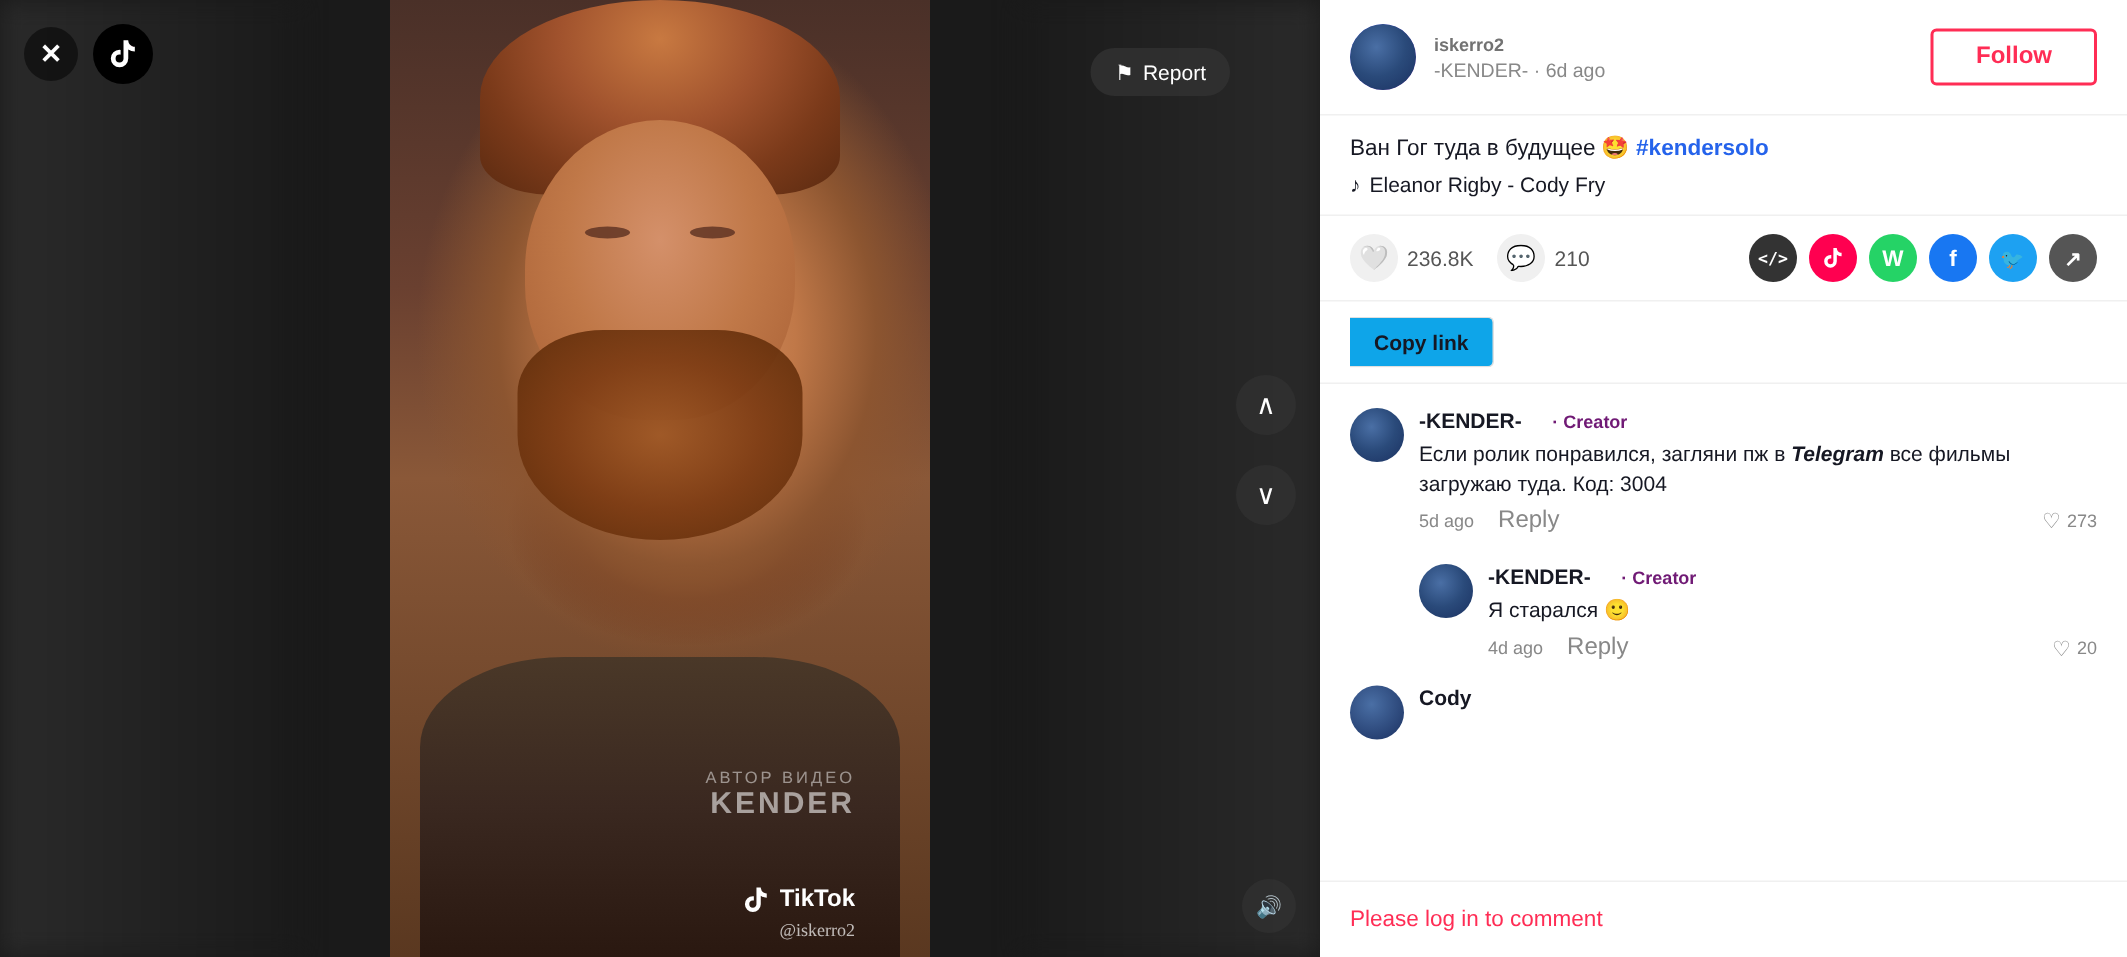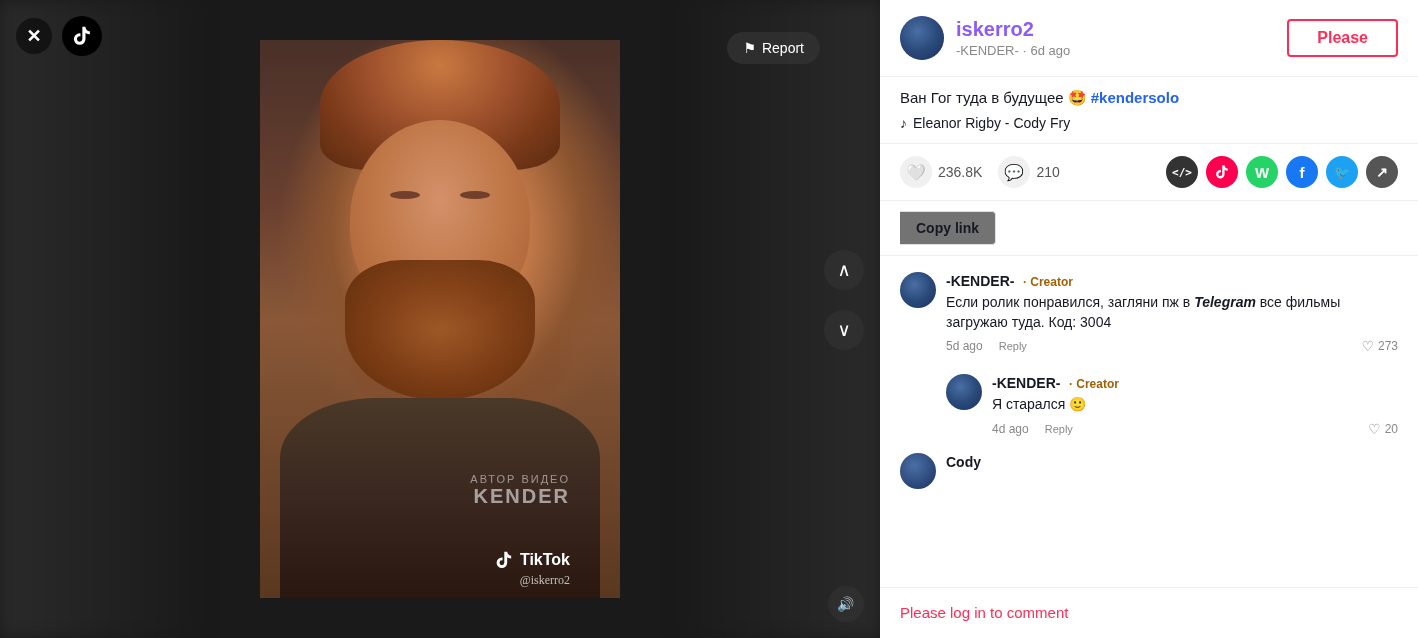--- a/index.html
+++ b/index.html
@@ -35,21 +35,21 @@
       position: absolute;
       right: 0; top: 0;
       width: 200px; height: 100%;
       background: linear-gradient(to left, #2a2a2a, #1a1a1a);
       filter: blur(8px);
     }
 
     .video-main {
       position: relative;
       width: 360px;
-      height: 558px;
+      height: 638px;
       background: linear-gradient(160deg, #c8a882 0%, #b8895a 30%, #8c6040 60%, #5a3a2a 100%);
       overflow: hidden;
       z-index: 1;
     }
 
     
     .video-person {
       position: absolute;
       top: 0; left: 0; right: 0; bottom: 0;
       background:
@@ -250,22 +250,22 @@
 
     .avatar-inner {
       width: 44px;
       height: 44px;
       background: radial-gradient(circle at 40% 35%, #4a6fa5 0%, #2a4a7a 50%, #1a3060 100%);
       border-radius: 50%;
     }
 
     .user-name {
       font-weight: 700;
-      font-size: 20px;
-      color: #8b5cf6;
+      font-size: 12px;
+      color: #737373;
     }
     .user-meta {
       font-size: 13px;
       color: #888;
       margin-top: 2px;
     }
 
     .btn-follow {
       border: 2px solid #ff2d55;
       color: #ff2d55;
@@ -381,21 +381,21 @@
       border-right: none;
       border-radius: 4px 0 0 4px;
       padding: 8px 12px;
       font-size: 13px;
       color: #555;
       background: #fafafa;
       outline: none;
     }
 
     .copy-link-btn {
-      background: #737373;
+      background: #0ea5e9;
       border: 1px solid #e0e0e0;
       border-left: none;
       border-radius: 0 4px 4px 0;
       padding: 8px 16px;
       font-size: 14px;
       font-weight: 600;
       color: #161823;
       cursor: pointer;
     }
 
@@ -425,23 +425,23 @@
     }
 
     .comment-username {
       font-weight: 700;
       font-size: 14px;
       color: #161823;
     }
 
     .comment-creator-badge {
       font-size: 12px;
-      color: #a16207;
+      color: #701a75;
       font-weight: 600;
-      margin-left: 4px;
+      margin-left: 16px;
       text-align: center;
     }
 
     .comment-text {
       font-size: 14px;
       color: #161823;
       margin-top: 3px;
       line-height: 1.4;
     }
 
@@ -456,21 +456,21 @@
       gap: 16px;
       margin-top: 6px;
     }
 
     .comment-time {
       font-size: 12px;
       color: #888;
     }
 
     .comment-reply {
-      font-size: 11px;
+      font-size: 16px;
       color: #888;
       cursor: pointer;
     }
 
     .comment-likes {
       display: flex;
       align-items: center;
       gap: 4px;
       margin-left: auto;
     }
@@ -615,21 +615,21 @@
       </div>
       <div>
         <div class="user-name">iskerro2</div>
         <div class="user-meta">
           <span>-KENDER-</span>
           <span> · </span>
           <span>6d ago</span>
         </div>
       </div>
     </div>
-    <button class="btn-follow">Please</button>
+    <button class="btn-follow">Follow</button>
   </div>
 
   <div class="post-content">
     <div class="post-caption">
       <span>Ван Гог туда в будущее 🤩 </span><span class="hashtag">#kendersolo</span>
     </div>
     <div class="post-music">
       <span>♪</span>
       <span>Eleanor Rigby - Cody Fry</span>
     </div>

